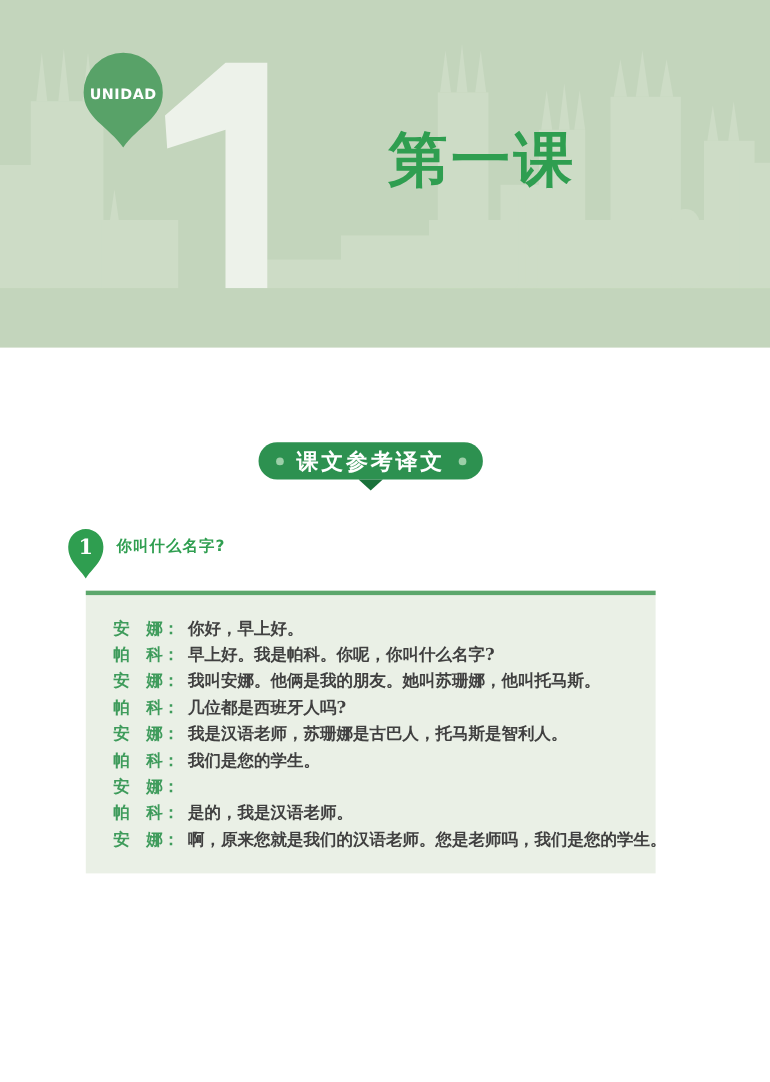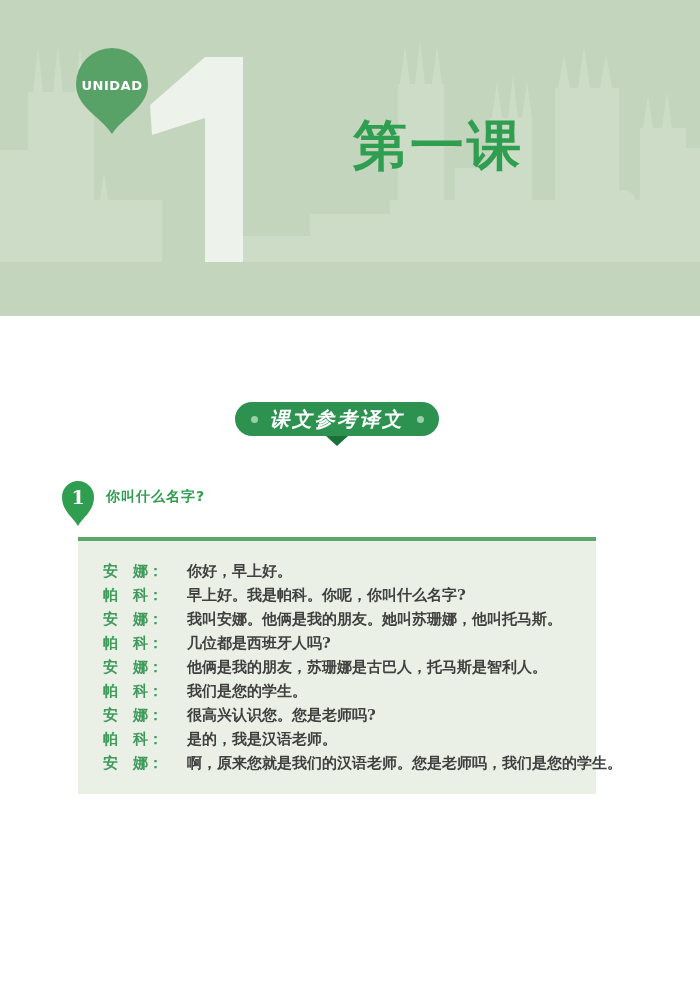--- a/index.html
+++ b/index.html
@@ -52,21 +52,21 @@
   .badge-wrap{
     margin-top:86px;
     display:flex;flex-direction:column;align-items:center;
     transform:translateX(-13px);
   }
   .badge-pill{
     height:34px;min-width:204px;
     background:var(--badge-green);
     border-radius:17px;
     display:flex;align-items:center;justify-content:center;
-    gap:12px;padding:0 14px;font-style:italic;
+    gap:12px;padding:0 14px;
   }
   .badge-dot{
     width:7px;height:7px;border-radius:50%;
     background:var(--badge-dot);
     flex:0 0 auto;
   }
   .badge-label{
     color:#ffffff;font-size:20px;font-weight:bold;letter-spacing:2.5px;
     white-space:nowrap;
   }
@@ -104,21 +104,21 @@
   }
   .dialog-row{
     display:flex;align-items:baseline;
     line-height:24px;
     white-space:nowrap;
   }
   .dialog-speaker{
     flex:0 0 auto;
     color:var(--speaker-green);
     font-size:15px;font-weight:bold;
-    margin-right:24px;
+    margin-right:8px;
   }
   .dialog-text{
     font-family:"DejaVu Serif",serif;
     font-size:15px;
     color:var(--text-dark);
     font-weight:bold;
   }
 </style>
 </head>
 <body>
@@ -205,29 +205,28 @@
     <div class="dialog-row">
       <span class="dialog-speaker">安　娜：</span>
       <span class="dialog-text">我叫安娜。他俩是我的朋友。她叫苏珊娜，他叫托马斯。</span>
     </div>
     <div class="dialog-row">
       <span class="dialog-speaker">帕　科：</span>
       <span class="dialog-text">几位都是西班牙人吗?</span>
     </div>
     <div class="dialog-row">
       <span class="dialog-speaker">安　娜：</span>
-      <span class="dialog-text">他俩是我的朋友，苏珊娜是古巴人，托马斯是智利人。</span>
+      <span class="dialog-text">我是汉语老师，苏珊娜是古巴人，托马斯是智利人。</span>
     </div>
     <div class="dialog-row">
       <span class="dialog-speaker">帕　科：</span>
       <span class="dialog-text">我们是您的学生。</span>
     </div>
     <div class="dialog-row">
       <span class="dialog-speaker">安　娜：</span>
-      <span class="dialog-text">很高兴认识您。您是老师吗?</span>
     </div>
     <div class="dialog-row">
       <span class="dialog-speaker">帕　科：</span>
       <span class="dialog-text">是的，我是汉语老师。</span>
     </div>
     <div class="dialog-row">
       <span class="dialog-speaker">安　娜：</span>
       <span class="dialog-text">啊，原来您就是我们的汉语老师。您是老师吗，我们是您的学生。</span>
     </div>
   </div>

